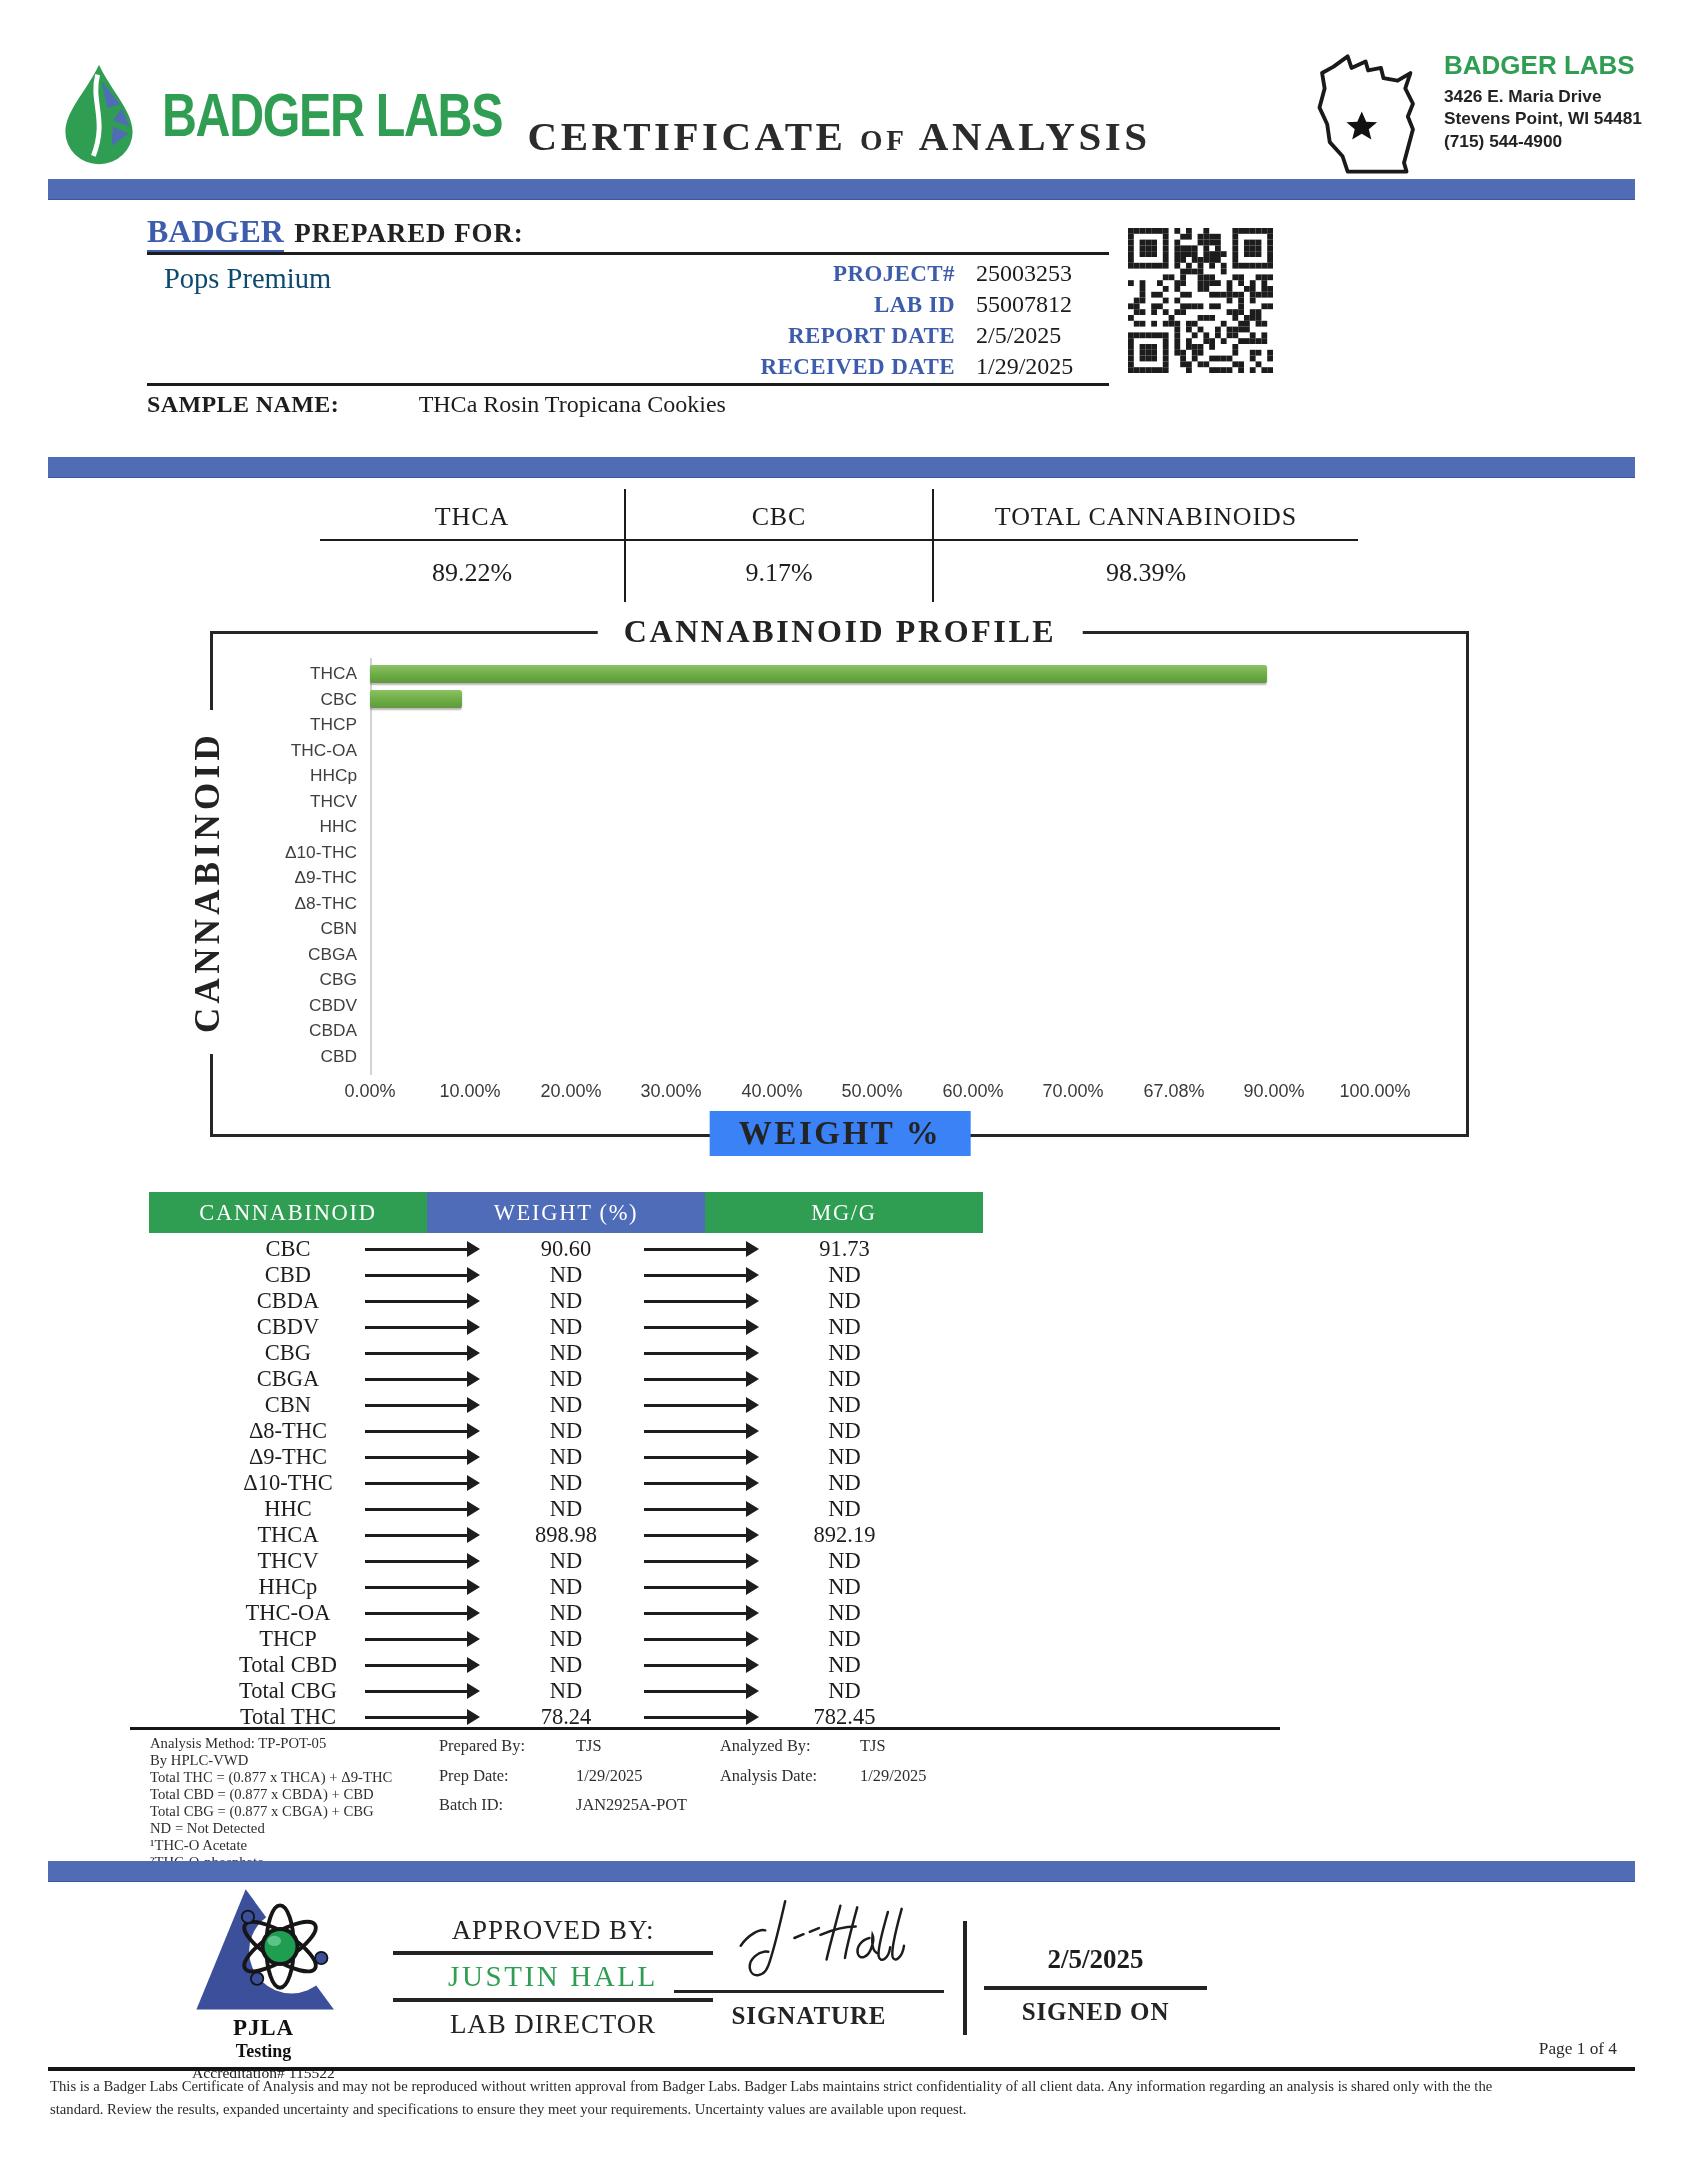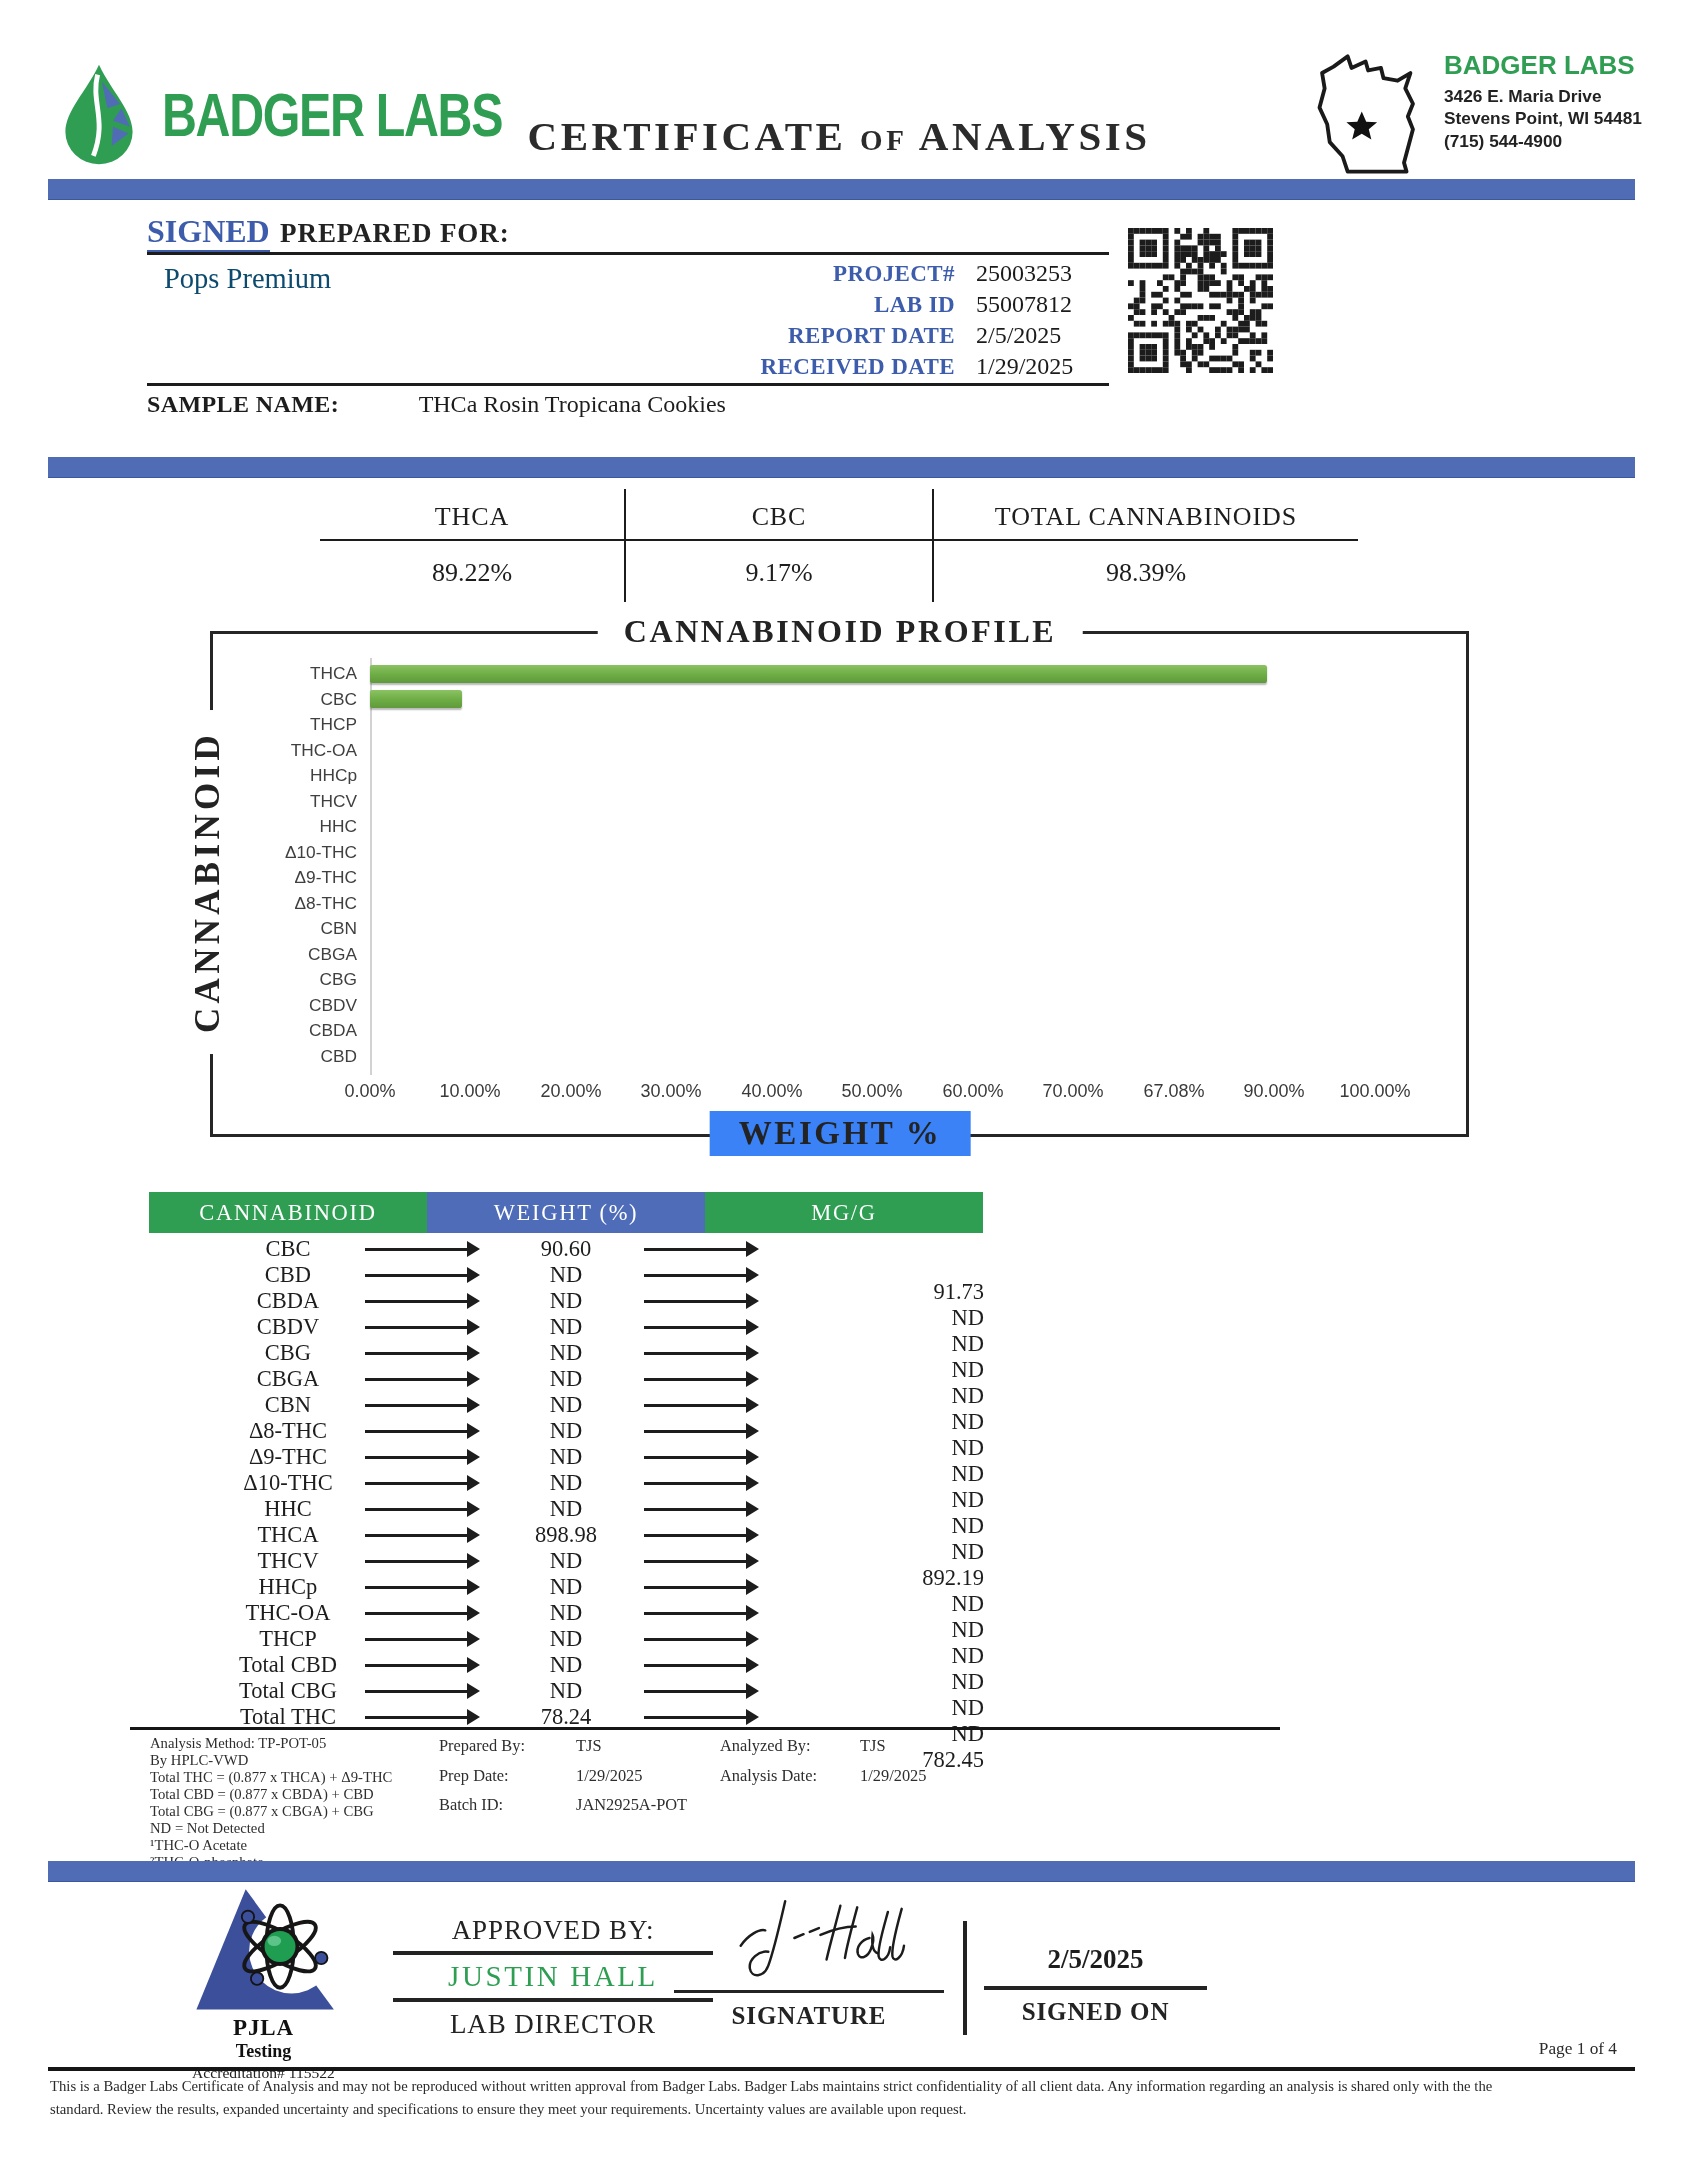--- a/index.html
+++ b/index.html
@@ -65,21 +65,21 @@
   
   .tbl{left:149px;top:1192px;width:835px;}
   .tbl-head{display:flex;height:41px;}
   .th{width:278px;text-align:center;line-height:41px;color:#fff;font-size:22.5px;letter-spacing:1.7px;white-space:nowrap;}
   .th[data-index="0"],.th[data-index="2"]{background:#2f9e53;}
   .th[data-index="1"]{background:#4f6cb8;}
   .tbl-rows{margin-top:2.6px;}
   .tblrow{position:relative;height:26px;font-size:22.5px;}
   .td0{position:absolute;left:0;width:278px;text-align:center;top:0;}
   .td1{position:absolute;left:278px;width:278px;text-align:center;top:0;}
-  .td2{position:absolute;left:556px;width:279px;text-align:right;top:0;margin-top:43px;}
+  .td2{position:absolute;left:556px;width:279px;text-align:center;top:0;}
   .arr{position:absolute;top:12px;height:3.5px;background:#1d1d1d;}
   .arr:after{content:'';position:absolute;right:-11.2px;top:-7px;border-left:13px solid #1d1d1d;
         border-top:8.6px solid transparent;border-bottom:8.6px solid transparent;}
   .arr.a1{left:216px;width:104px;} .arr.a2{left:495px;width:104px;}
 
   .tbl-rule{left:130px;top:1727px;width:1150px;height:2.6px;background:#161616;}
 
   
   .notes-left{left:150px;top:1735px;font-size:14.7px;color:#2e2e2e;line-height:17px;}
   .note-pair{position:absolute;font-size:16.4px;color:#2e2e2e;white-space:nowrap;}
@@ -144,21 +144,21 @@
         <div>3426 E. Maria Drive</div>
         <div>Stevens Point, WI 54481</div>
         <div>(715) 544-4900</div>
       </div>
     </div>
   </div>
 
   <div class="abs bluebar bar1"></div>
 
   <div class="abs rep-head">
-    <span class="r1">SIGNED</span><span class="r2">PREPARED FOR:</span>
+    <span class="r1">BADGER</span><span class="r2">PREPARED FOR:</span>
   </div>
   <div class="abs rule-a" style="top:252px;"></div>
   <div class="abs client">Pops Premium</div>
 
   <div class="abs fields">
 
       <div class="field-row" data-index="0">
         <span class="flabel">PROJECT#</span>
         <span class="fvalue">25003253</span>
       </div>

